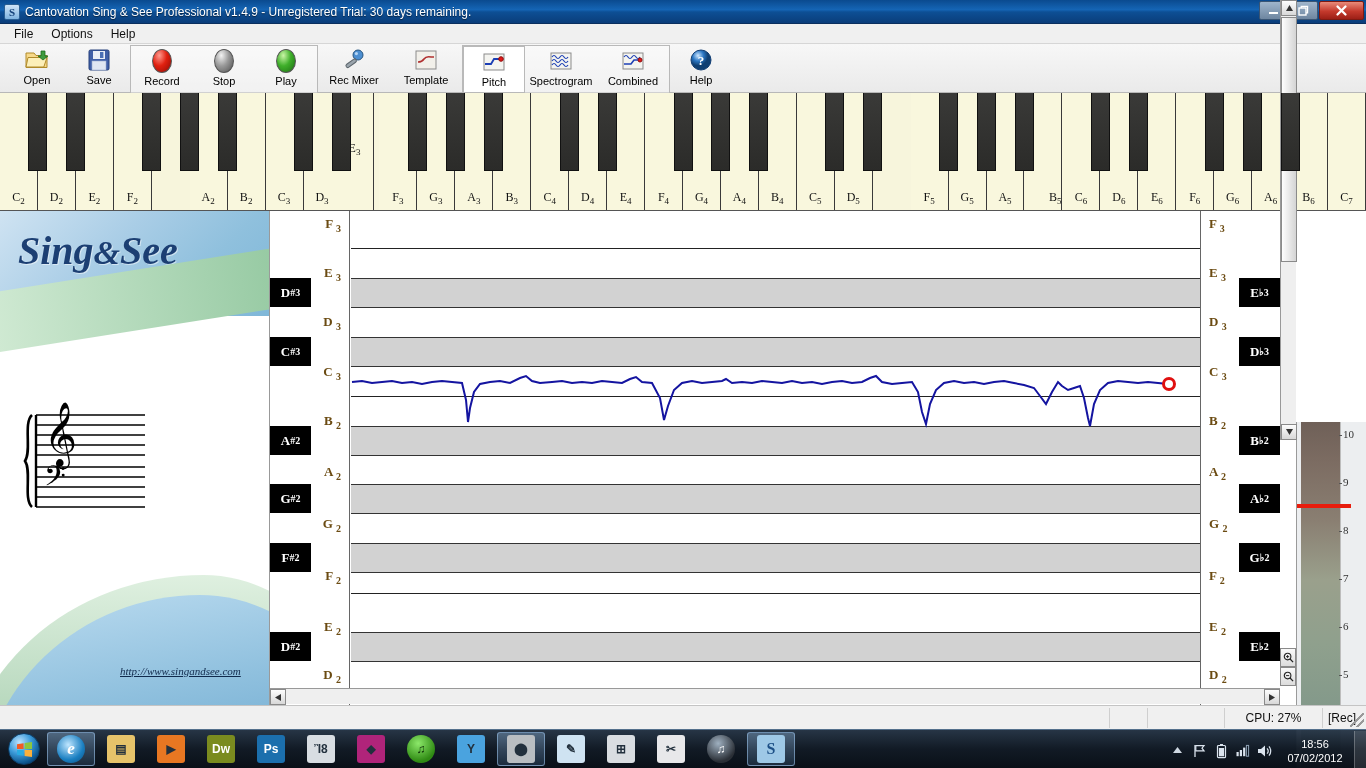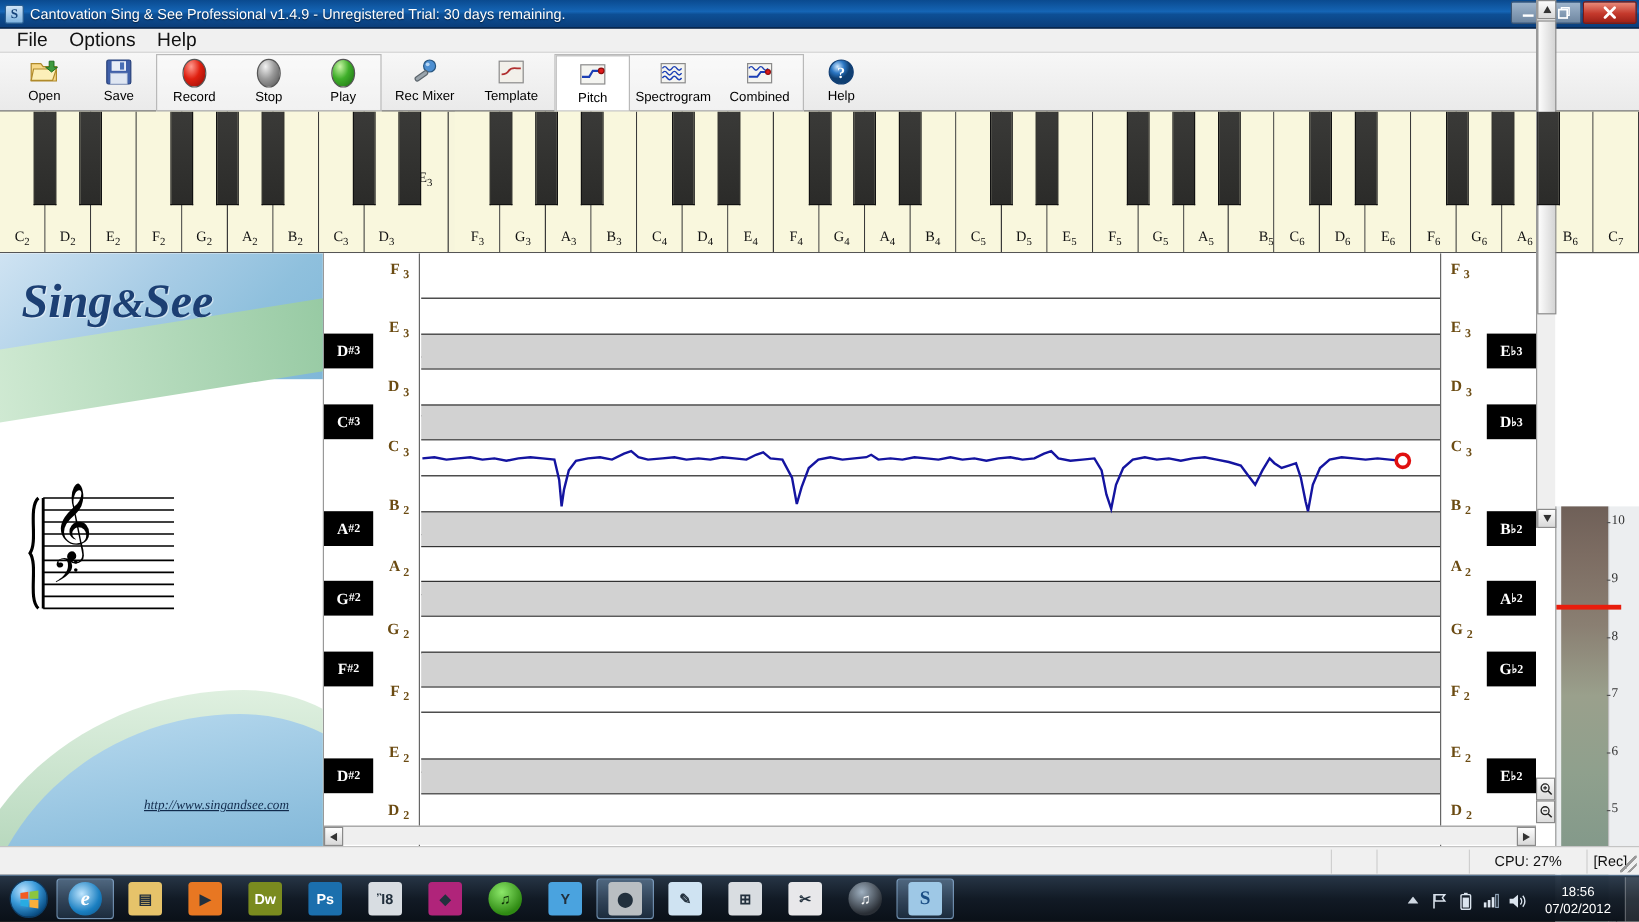--- a/index.html
+++ b/index.html
@@ -38,21 +38,21 @@
     background: linear-gradient(to bottom,#e98b7a,#c4392c 55%,#9c1f16);
     border-color: #7e1a12;
   }
 
   
   .menubar {
     position: absolute; left: 0; top: 24px; width: 1366px; height: 20px;
     background: #f0f0f0; border-bottom: 1px solid #d6d6d6;
     display: flex; align-items: center; padding-left: 6px; gap: 2px;
   }
-  .menu-item { font-size: 16px; color: #111; padding: 2px 8px; }
+  .menu-item { font-size: 12px; color: #111; padding: 2px 8px; }
 
   
   .toolbar {
     position: absolute; left: 0; top: 44px; width: 1366px; height: 49px;
     background: linear-gradient(to bottom,#f7f7f7,#eaeaea);
     border-bottom: 1px solid #b8b8b8;
     display: flex; align-items: flex-start; padding: 1px 0 0 6px;
   }
   .tb-group { display: flex; align-items: flex-start; }
   .tb-group.boxed { border: 1px solid #b9b9b9; background: rgba(255,255,255,.35); }
@@ -440,23 +440,20 @@
         <span class="name">D<sub>2</sub></span>
       </div>
       <div class="bkey" style="left: 66.3889px;"></div>
       <div class="wkey" style="left: 75.8889px; width: 37.9444px;">
         <span class="name">E<sub>2</sub></span>
       </div>
       <div class="wkey" style="left: 113.833px; width: 37.9444px;">
         <span class="name">F<sub>2</sub></span>
       </div>
       <div class="bkey" style="left: 142.278px;"></div>
-      <div class="wkey" style="left: 151.778px; width: 37.9444px;">
-        <span class="name">G<sub>2</sub></span>
-      </div>
       <div class="bkey" style="left: 180.222px;"></div>
       <div class="wkey" style="left: 189.722px; width: 37.9444px;">
         <span class="name">A<sub>2</sub></span>
       </div>
       <div class="bkey" style="left: 218.167px;"></div>
       <div class="wkey" style="left: 227.667px; width: 37.9444px;">
         <span class="name">B<sub>2</sub></span>
       </div>
       <div class="wkey" style="left: 265.611px; width: 37.9444px;">
         <span class="name">C<sub>3</sub></span>
@@ -511,23 +508,20 @@
         <span class="name">B<sub>4</sub></span>
       </div>
       <div class="wkey" style="left: 796.833px; width: 37.9444px;">
         <span class="name">C<sub>5</sub></span>
       </div>
       <div class="bkey" style="left: 825.278px;"></div>
       <div class="wkey" style="left: 834.778px; width: 37.9444px;">
         <span class="name">D<sub>5</sub></span>
       </div>
       <div class="bkey" style="left: 863.222px;"></div>
-      <div class="wkey" style="left: 872.722px; width: 37.9444px;">
-        <span class="name">E<sub>5</sub></span>
-      </div>
       <div class="wkey" style="left: 910.667px; width: 37.9444px;">
         <span class="name">F<sub>5</sub></span>
       </div>
       <div class="bkey" style="left: 939.111px;"></div>
       <div class="wkey" style="left: 948.611px; width: 37.9444px;">
         <span class="name">G<sub>5</sub></span>
       </div>
       <div class="bkey" style="left: 977.056px;"></div>
       <div class="wkey" style="left: 986.556px; width: 37.9444px;">
         <span class="name">A<sub>5</sub></span>

